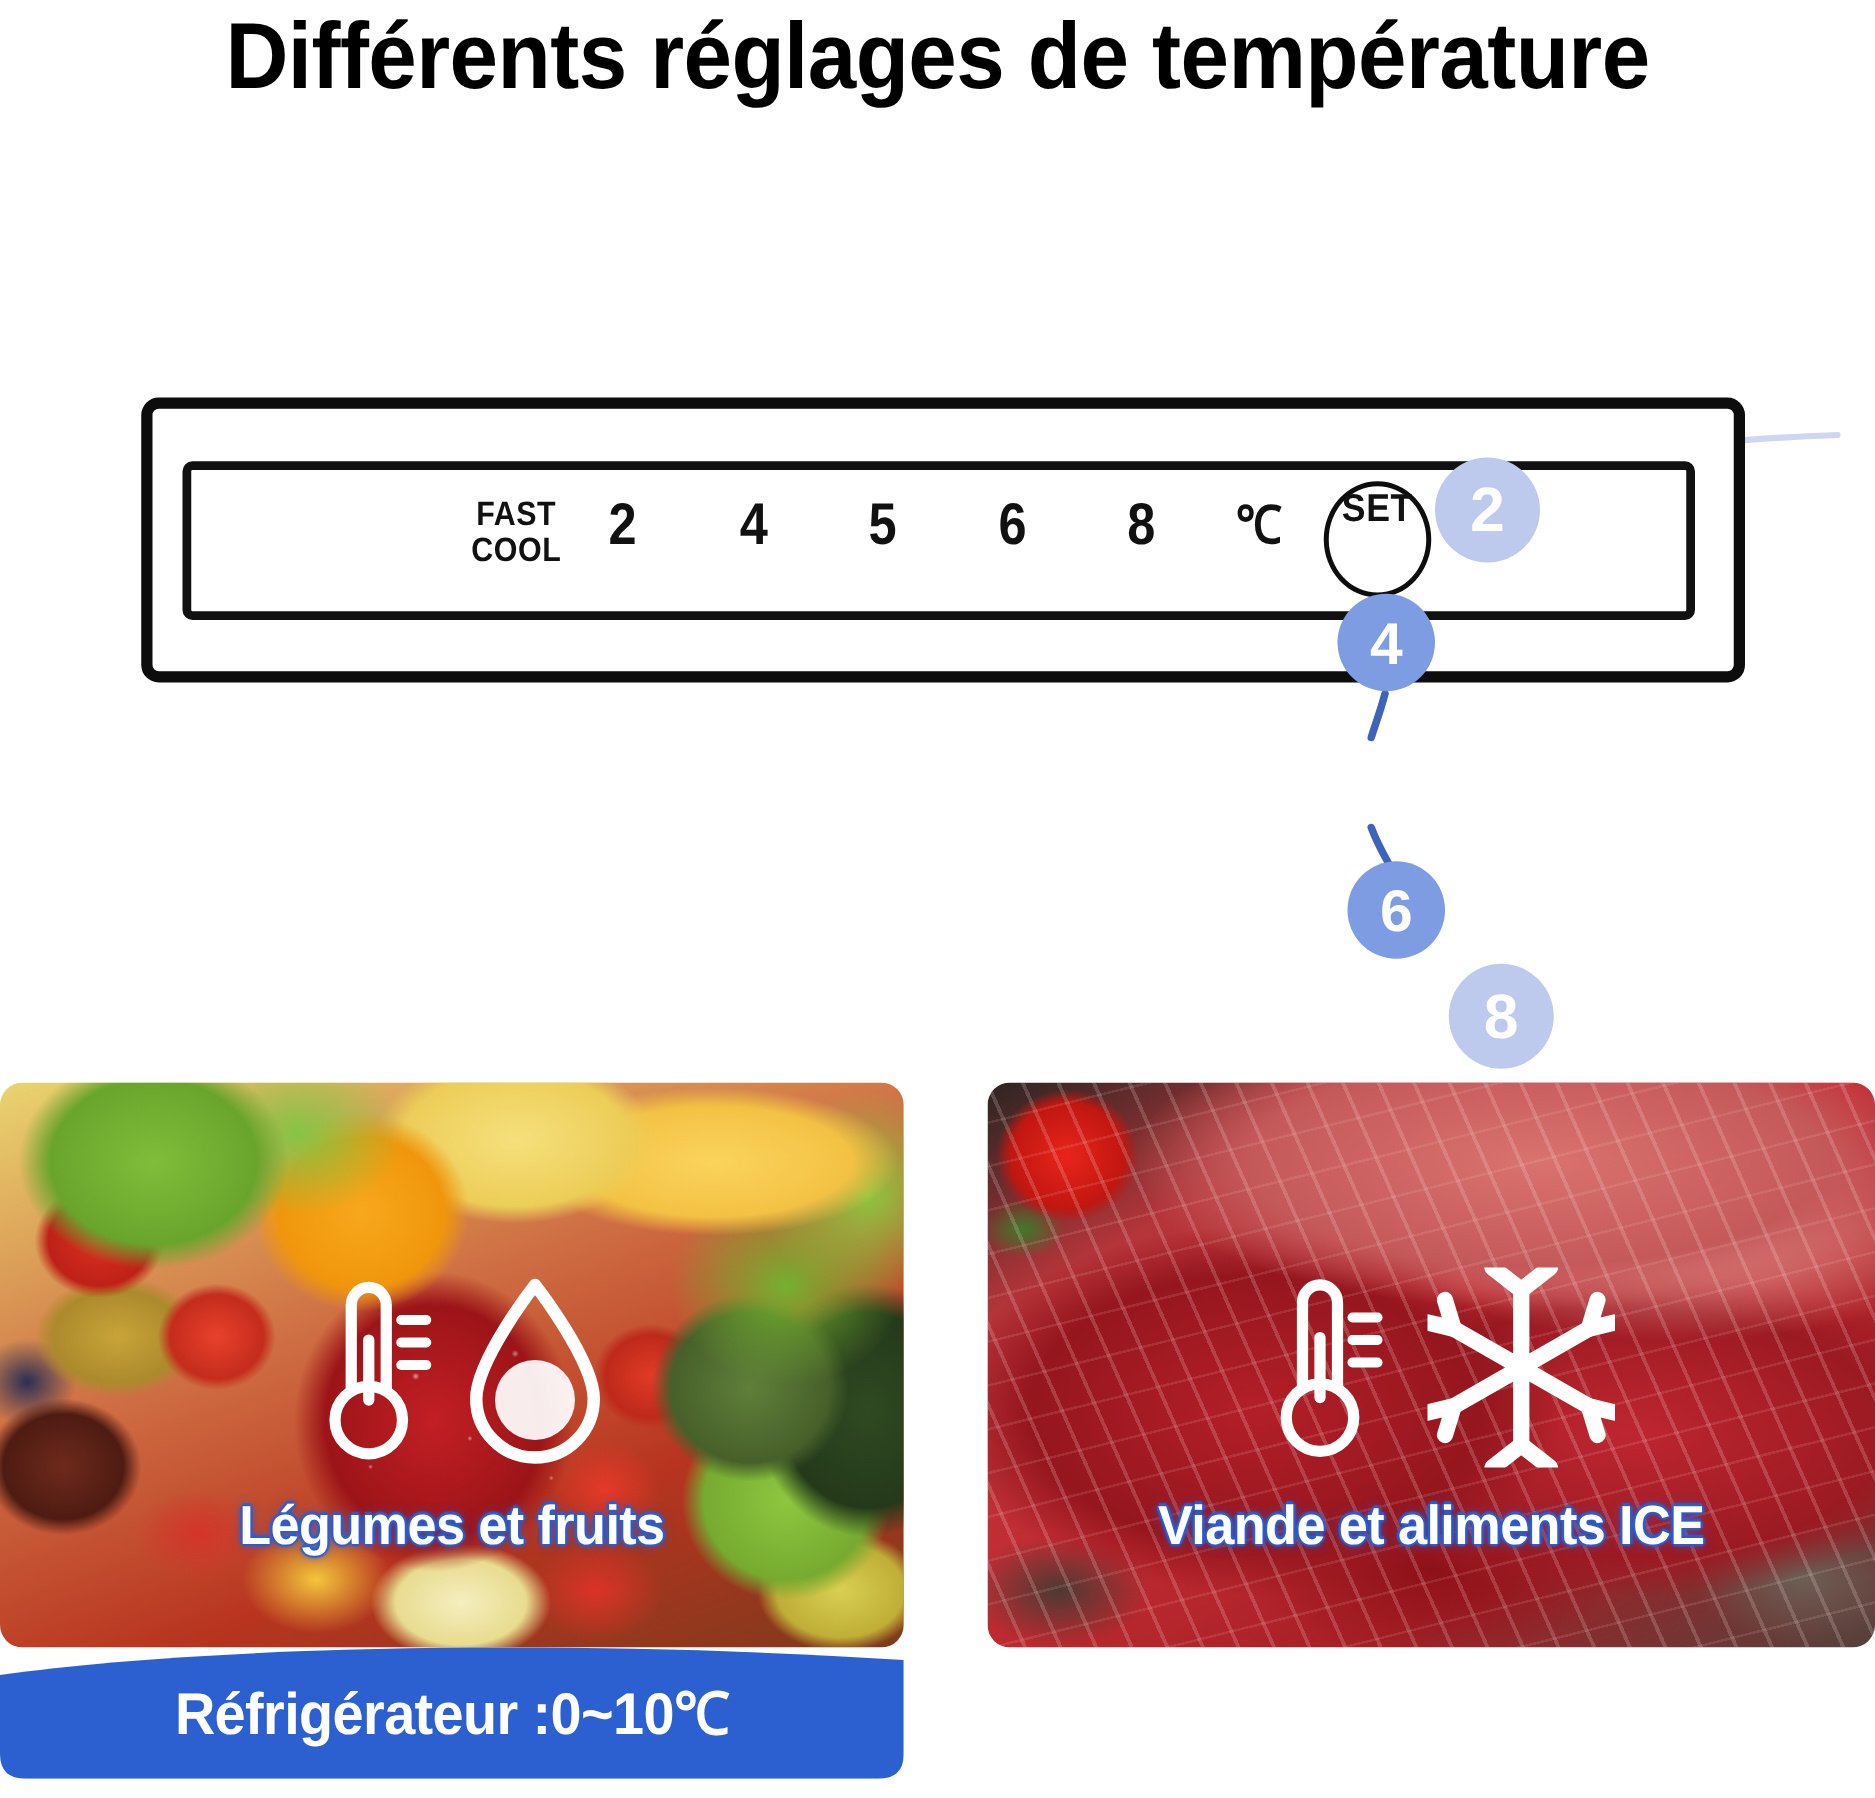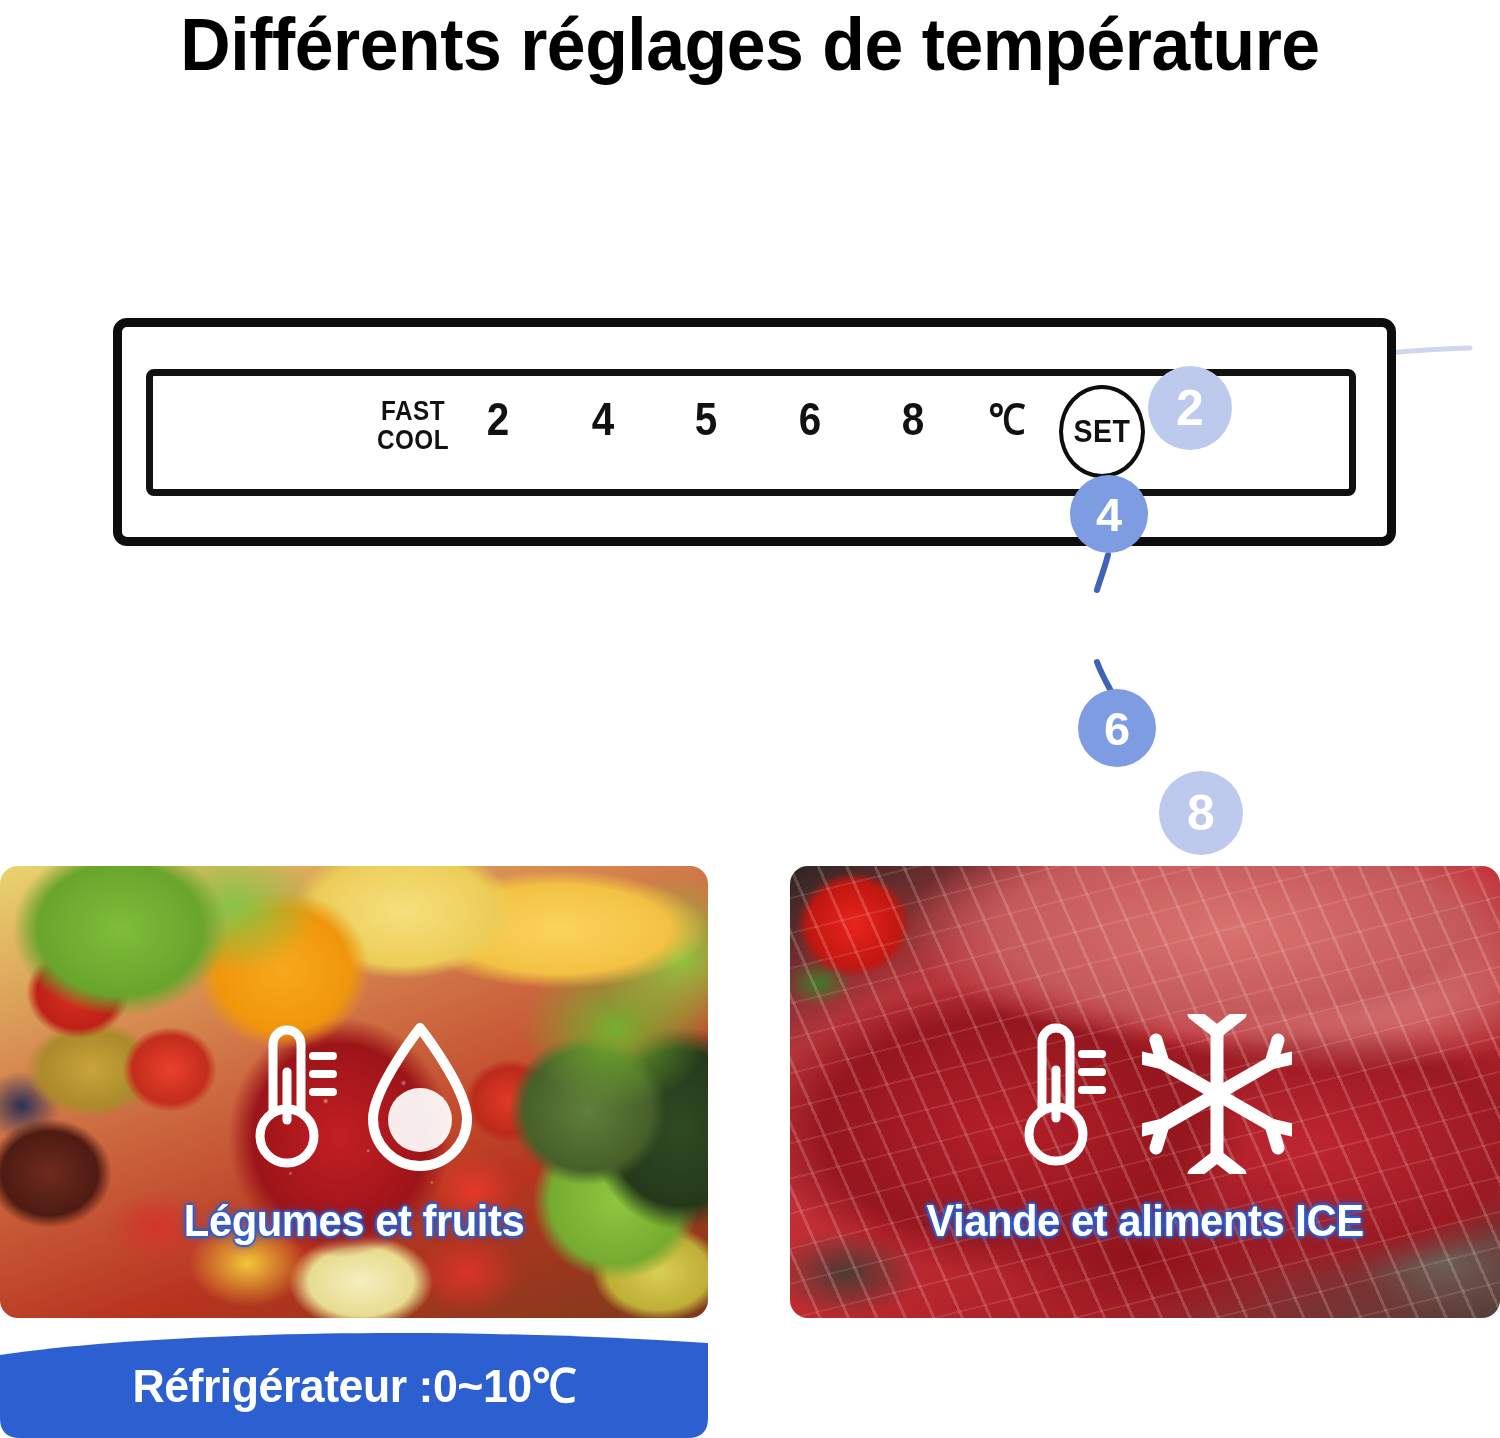--- a/index.html
+++ b/index.html
@@ -119,21 +119,20 @@
   .set-btn {
     position: absolute;
     left: 913px;
     top: 16px;
     width: 86px;
     height: 93px;
     border: 4px solid #0d0d0d;
     border-radius: 50%;
     box-sizing: border-box;
     display: flex;
-    align-items: center;
     justify-content: center;
     background: transparent;
   }
   .set-btn span {
     font-size: 31px;
     font-weight: 700;
     color: #111111;
     letter-spacing: 0.5px;
     transform: scaleX(0.92);
     display: block;
@@ -191,21 +190,21 @@
     top: 866px;
     width: 1500px;
     height: 572px;
   }
   .card {
     position: absolute;
     top: 0;
     width: 708px;
     height: 572px;
   }
-  .card-left  { left: 0px; }
+  .card-left  { left: 0px; padding-left: 15px; }
   .card-right { left: 790px; width: 710px; }
 
   .photo {
     position: absolute;
     left: 0;
     top: 0;
     width: 100%;
     height: 452px;
     border-radius: 18px;
     overflow: hidden;
@@ -312,21 +311,21 @@
       0 0 10px rgba(44,95,208,0.9);
     white-space: nowrap;
     transform: scaleX(0.95);
     transform-origin: center top;
   }
 
   
   .banner {
     position: absolute;
     left: 0;
-    top: 455px;
+    top: 440px;
     width: 100%;
     height: 117px;
   }
   .banner-shape {
     position: absolute;
     left: 0; top: 0;
     width: 100%; height: 117px;
   }
   .banner-text {
     position: absolute;

